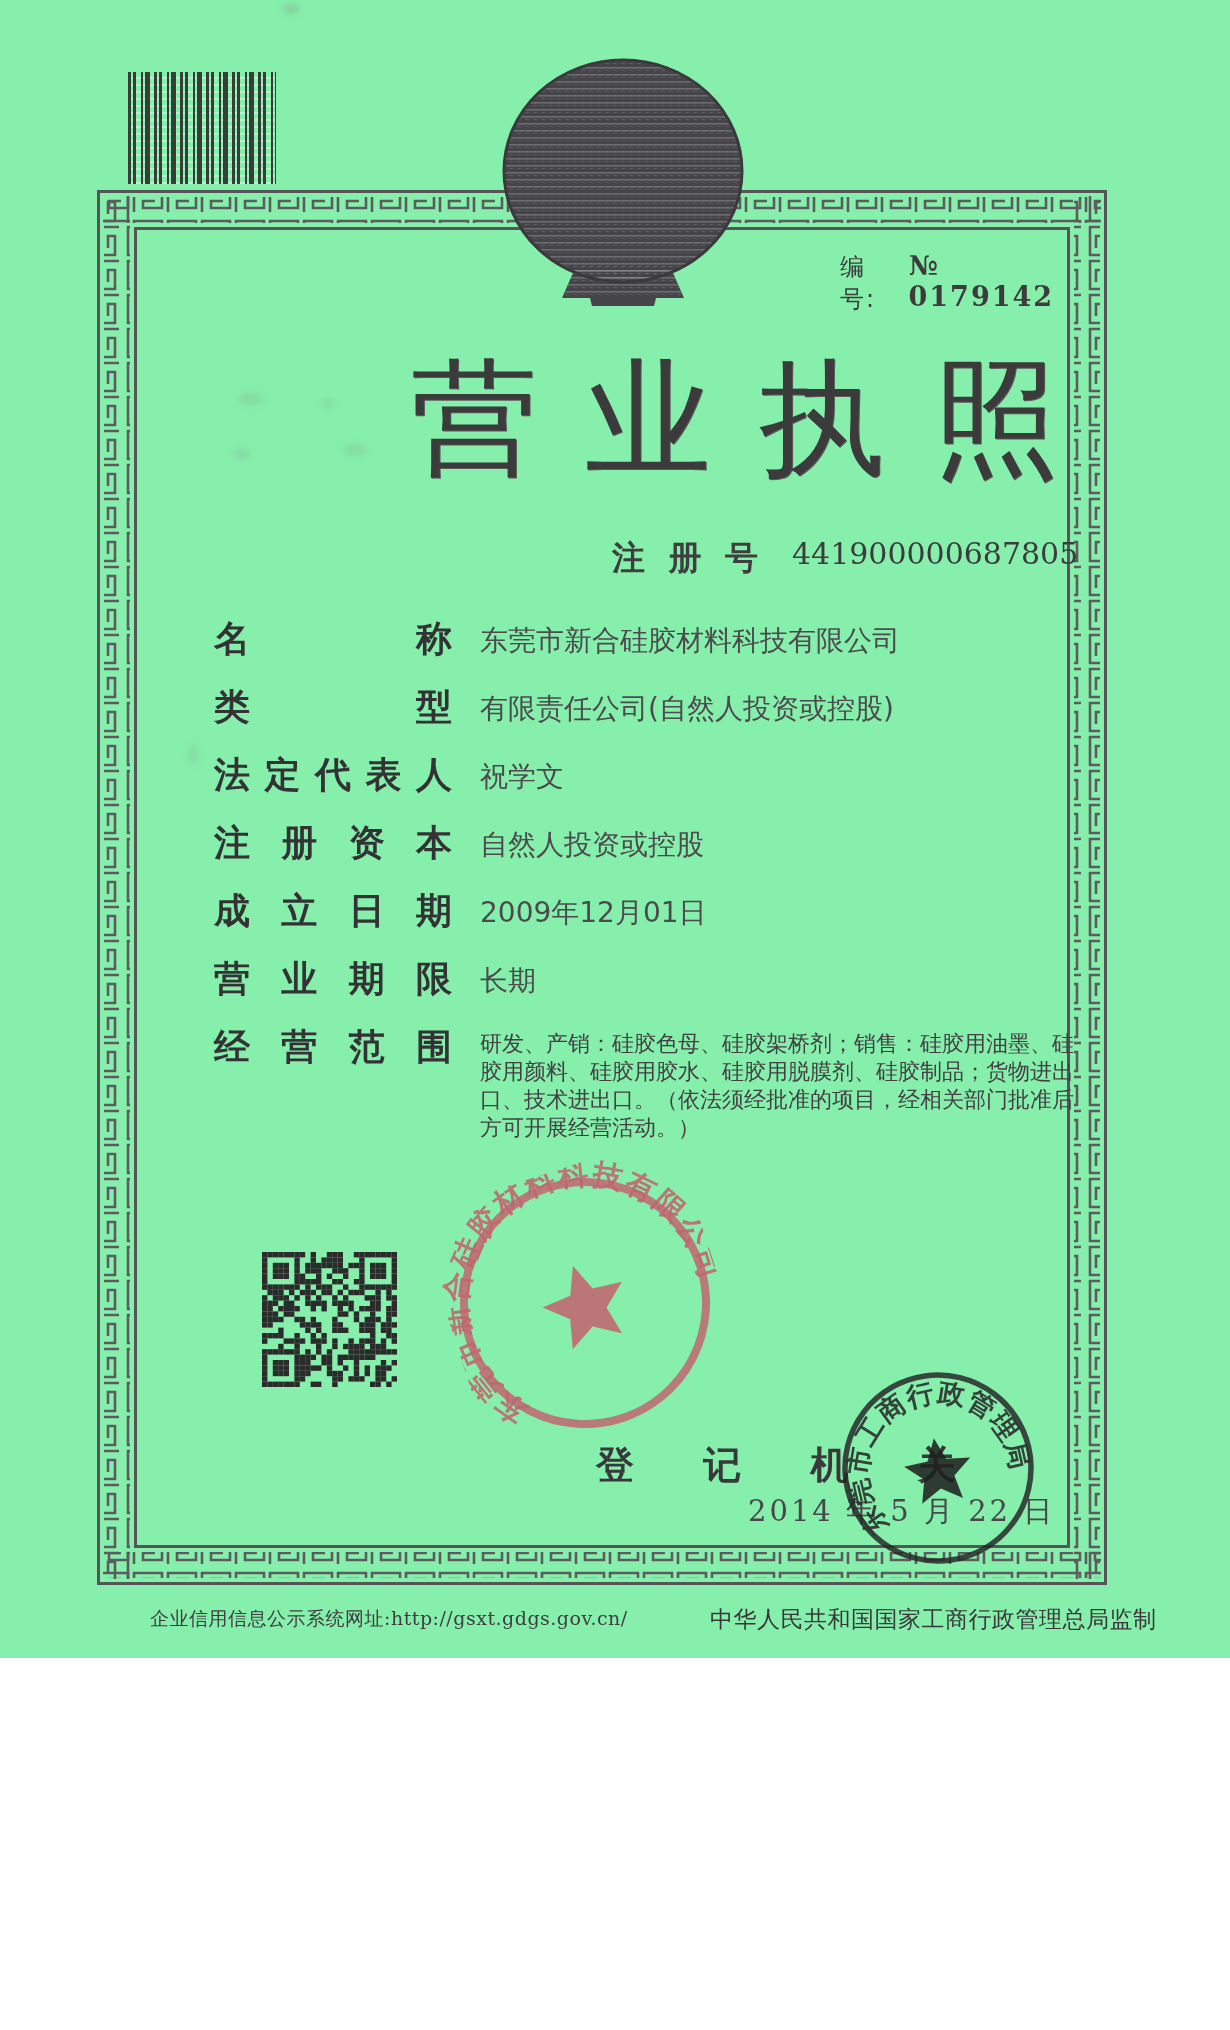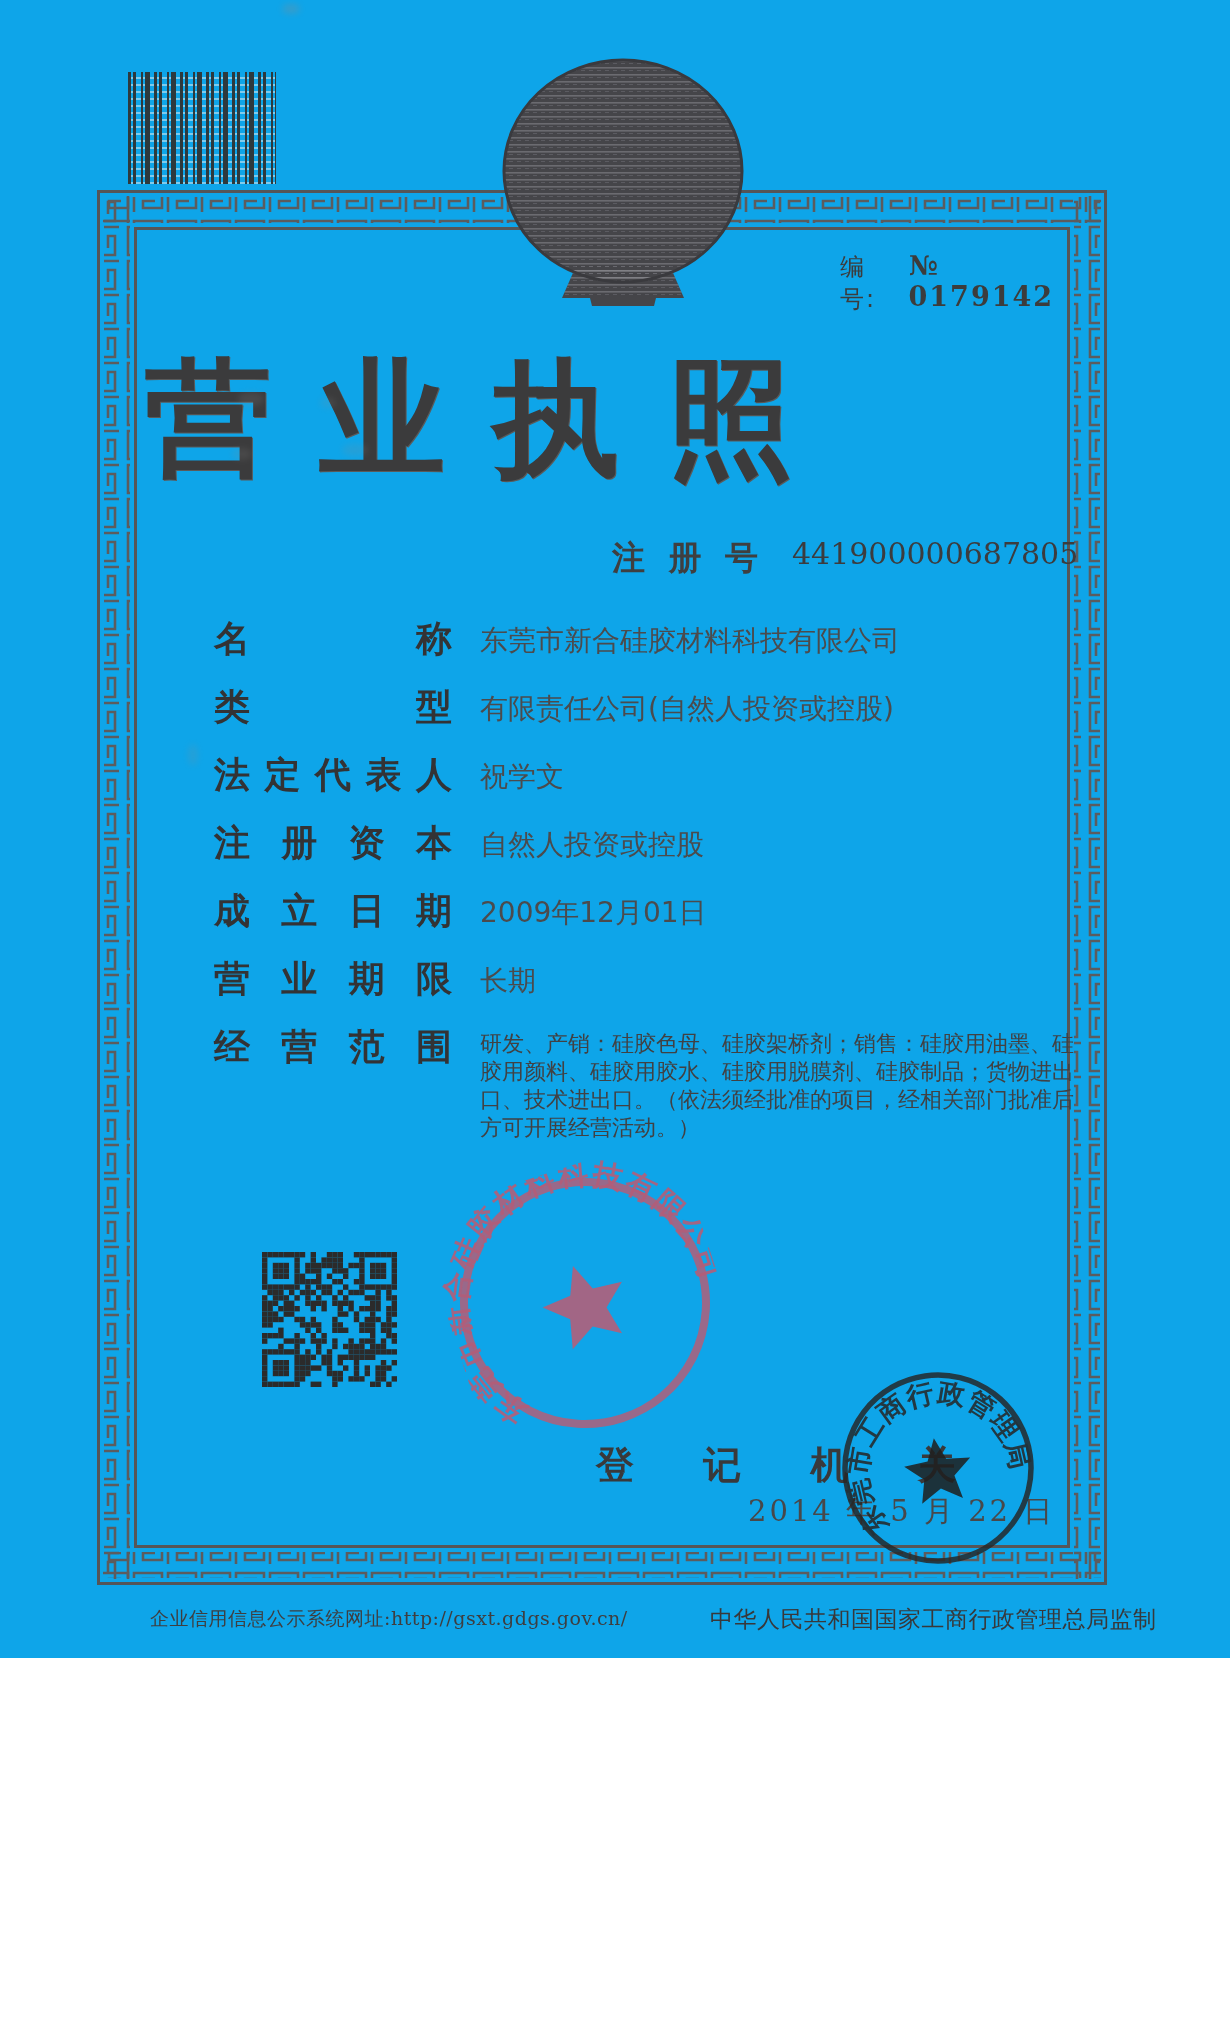--- a/index.html
+++ b/index.html
@@ -3,21 +3,21 @@
 <meta charset="utf-8">
 <style>
   html,body{margin:0;padding:0;}
   body{
     width:1230px;height:2030px;position:relative;background:#ffffff;
     font-family:"DejaVu Sans","Liberation Sans",sans-serif;
     -webkit-font-smoothing:antialiased;overflow:hidden;
   }
   .page{
     position:absolute;left:0;top:0;width:1230px;height:1658px;
-    background:#0ea5e9;
+    background:#86efac;
   }
   .abs{position:absolute;}
 
   
   .barcode{
     left:128px;top:72px;width:148px;height:112px;
     background:
       repeating-linear-gradient(90deg,#30302f 0 3px,rgba(0,0,0,0) 3px 5px,#30302f 5px 8px,rgba(0,0,0,0) 8px 13px,#30302f 13px 15px,rgba(0,0,0,0) 15px 17px,#30302f 17px 22px,rgba(0,0,0,0) 22px 26px),
       repeating-linear-gradient(0deg,rgba(242,241,238,.55) 0 2px,rgba(0,0,0,0) 2px 7px);
     filter:blur(.4px);
@@ -33,22 +33,22 @@
   
   .serial{
     left:840px;top:250px;width:240px;display:flex;align-items:baseline;gap:12px;
     color:#3c3c3c;
   }
   .serial-label{font-size:24px;letter-spacing:2px;}
   .serial-no{font-family:"DejaVu Serif","Liberation Serif",serif;font-weight:bold;font-size:27px;letter-spacing:2px;}
 
   
   .title{
-    left:97px;top:336px;width:1010px;text-align:left;
-    font-size:126px;font-weight:700;letter-spacing:48px;text-indent:48px;
+    left:97px;top:336px;width:1010px;text-align:right;
+    font-size:126px;font-weight:400;letter-spacing:48px;text-indent:48px;
     color:#3b3b3c;text-shadow:1px 1px 0 #5a5a5a;
     filter:blur(.3px);
   }
 
   
   .regline{left:612px;top:536px;display:flex;align-items:flex-start;gap:28px;}
   .reg-label{font-size:33px;font-weight:bold;color:#3f3f40;letter-spacing:6px;}
   .reg-number{font-family:"DejaVu Serif","Liberation Serif",serif;font-size:30px;color:#3c3c3e;}
 
   

